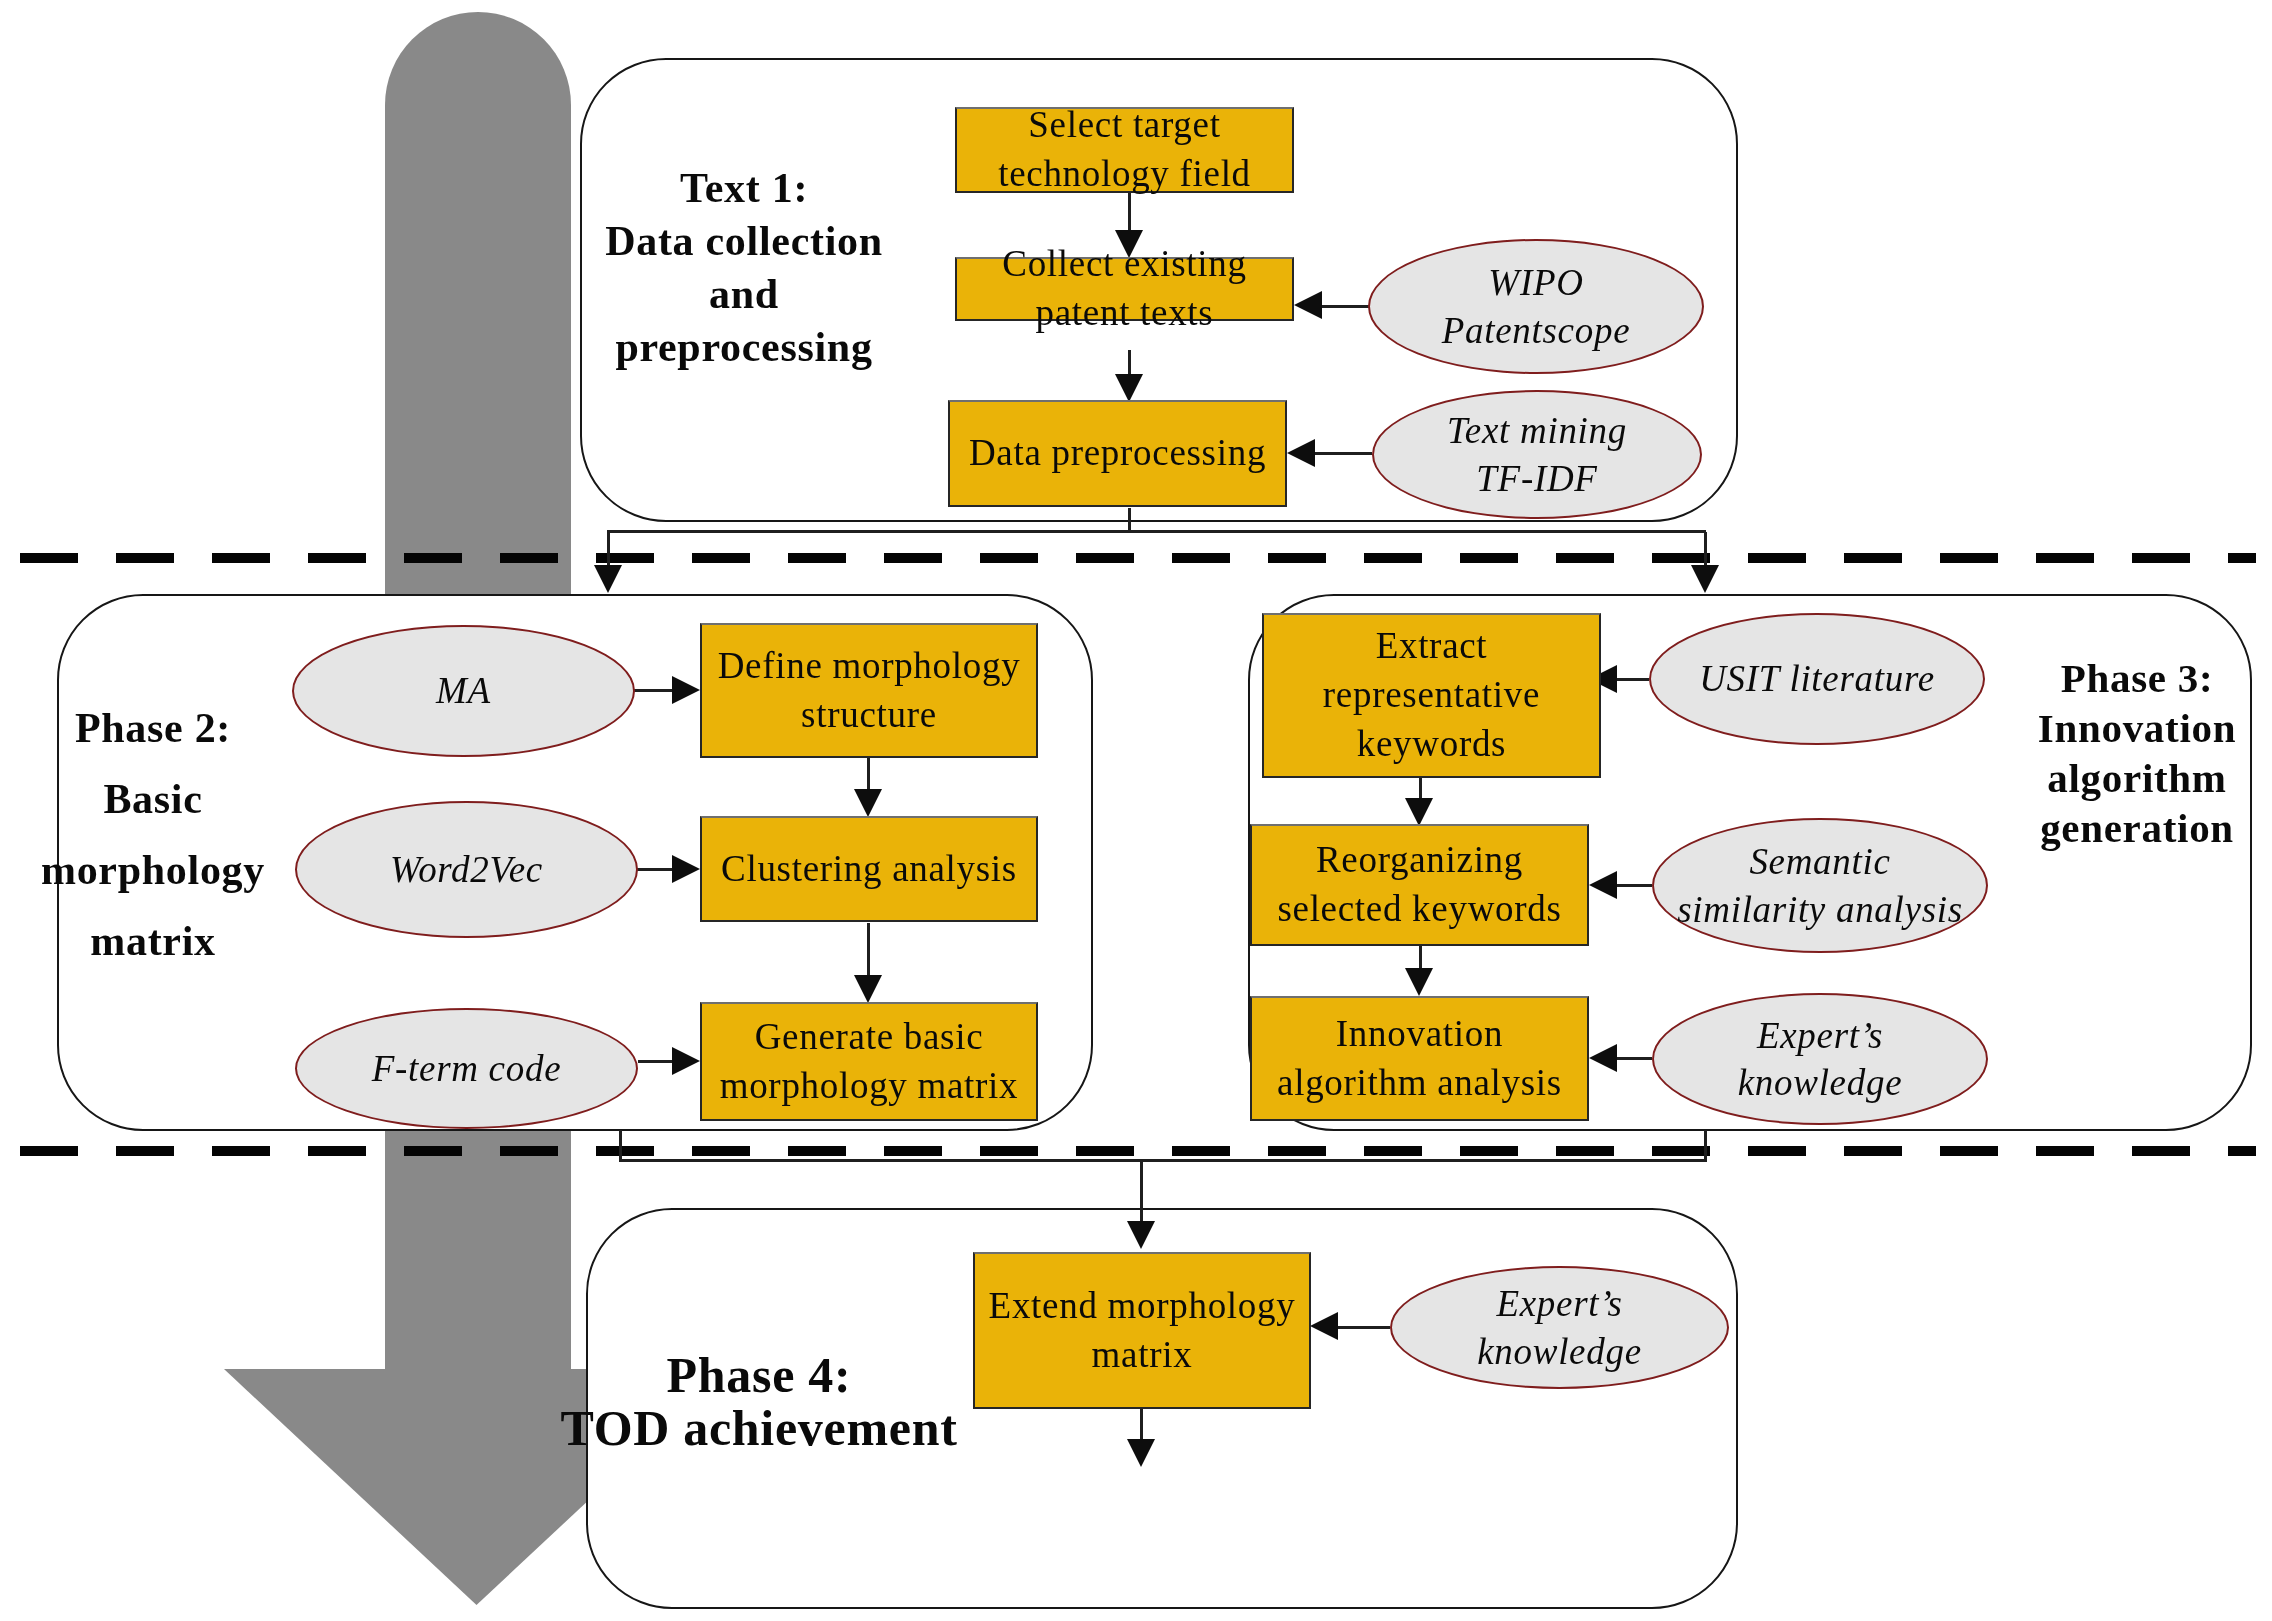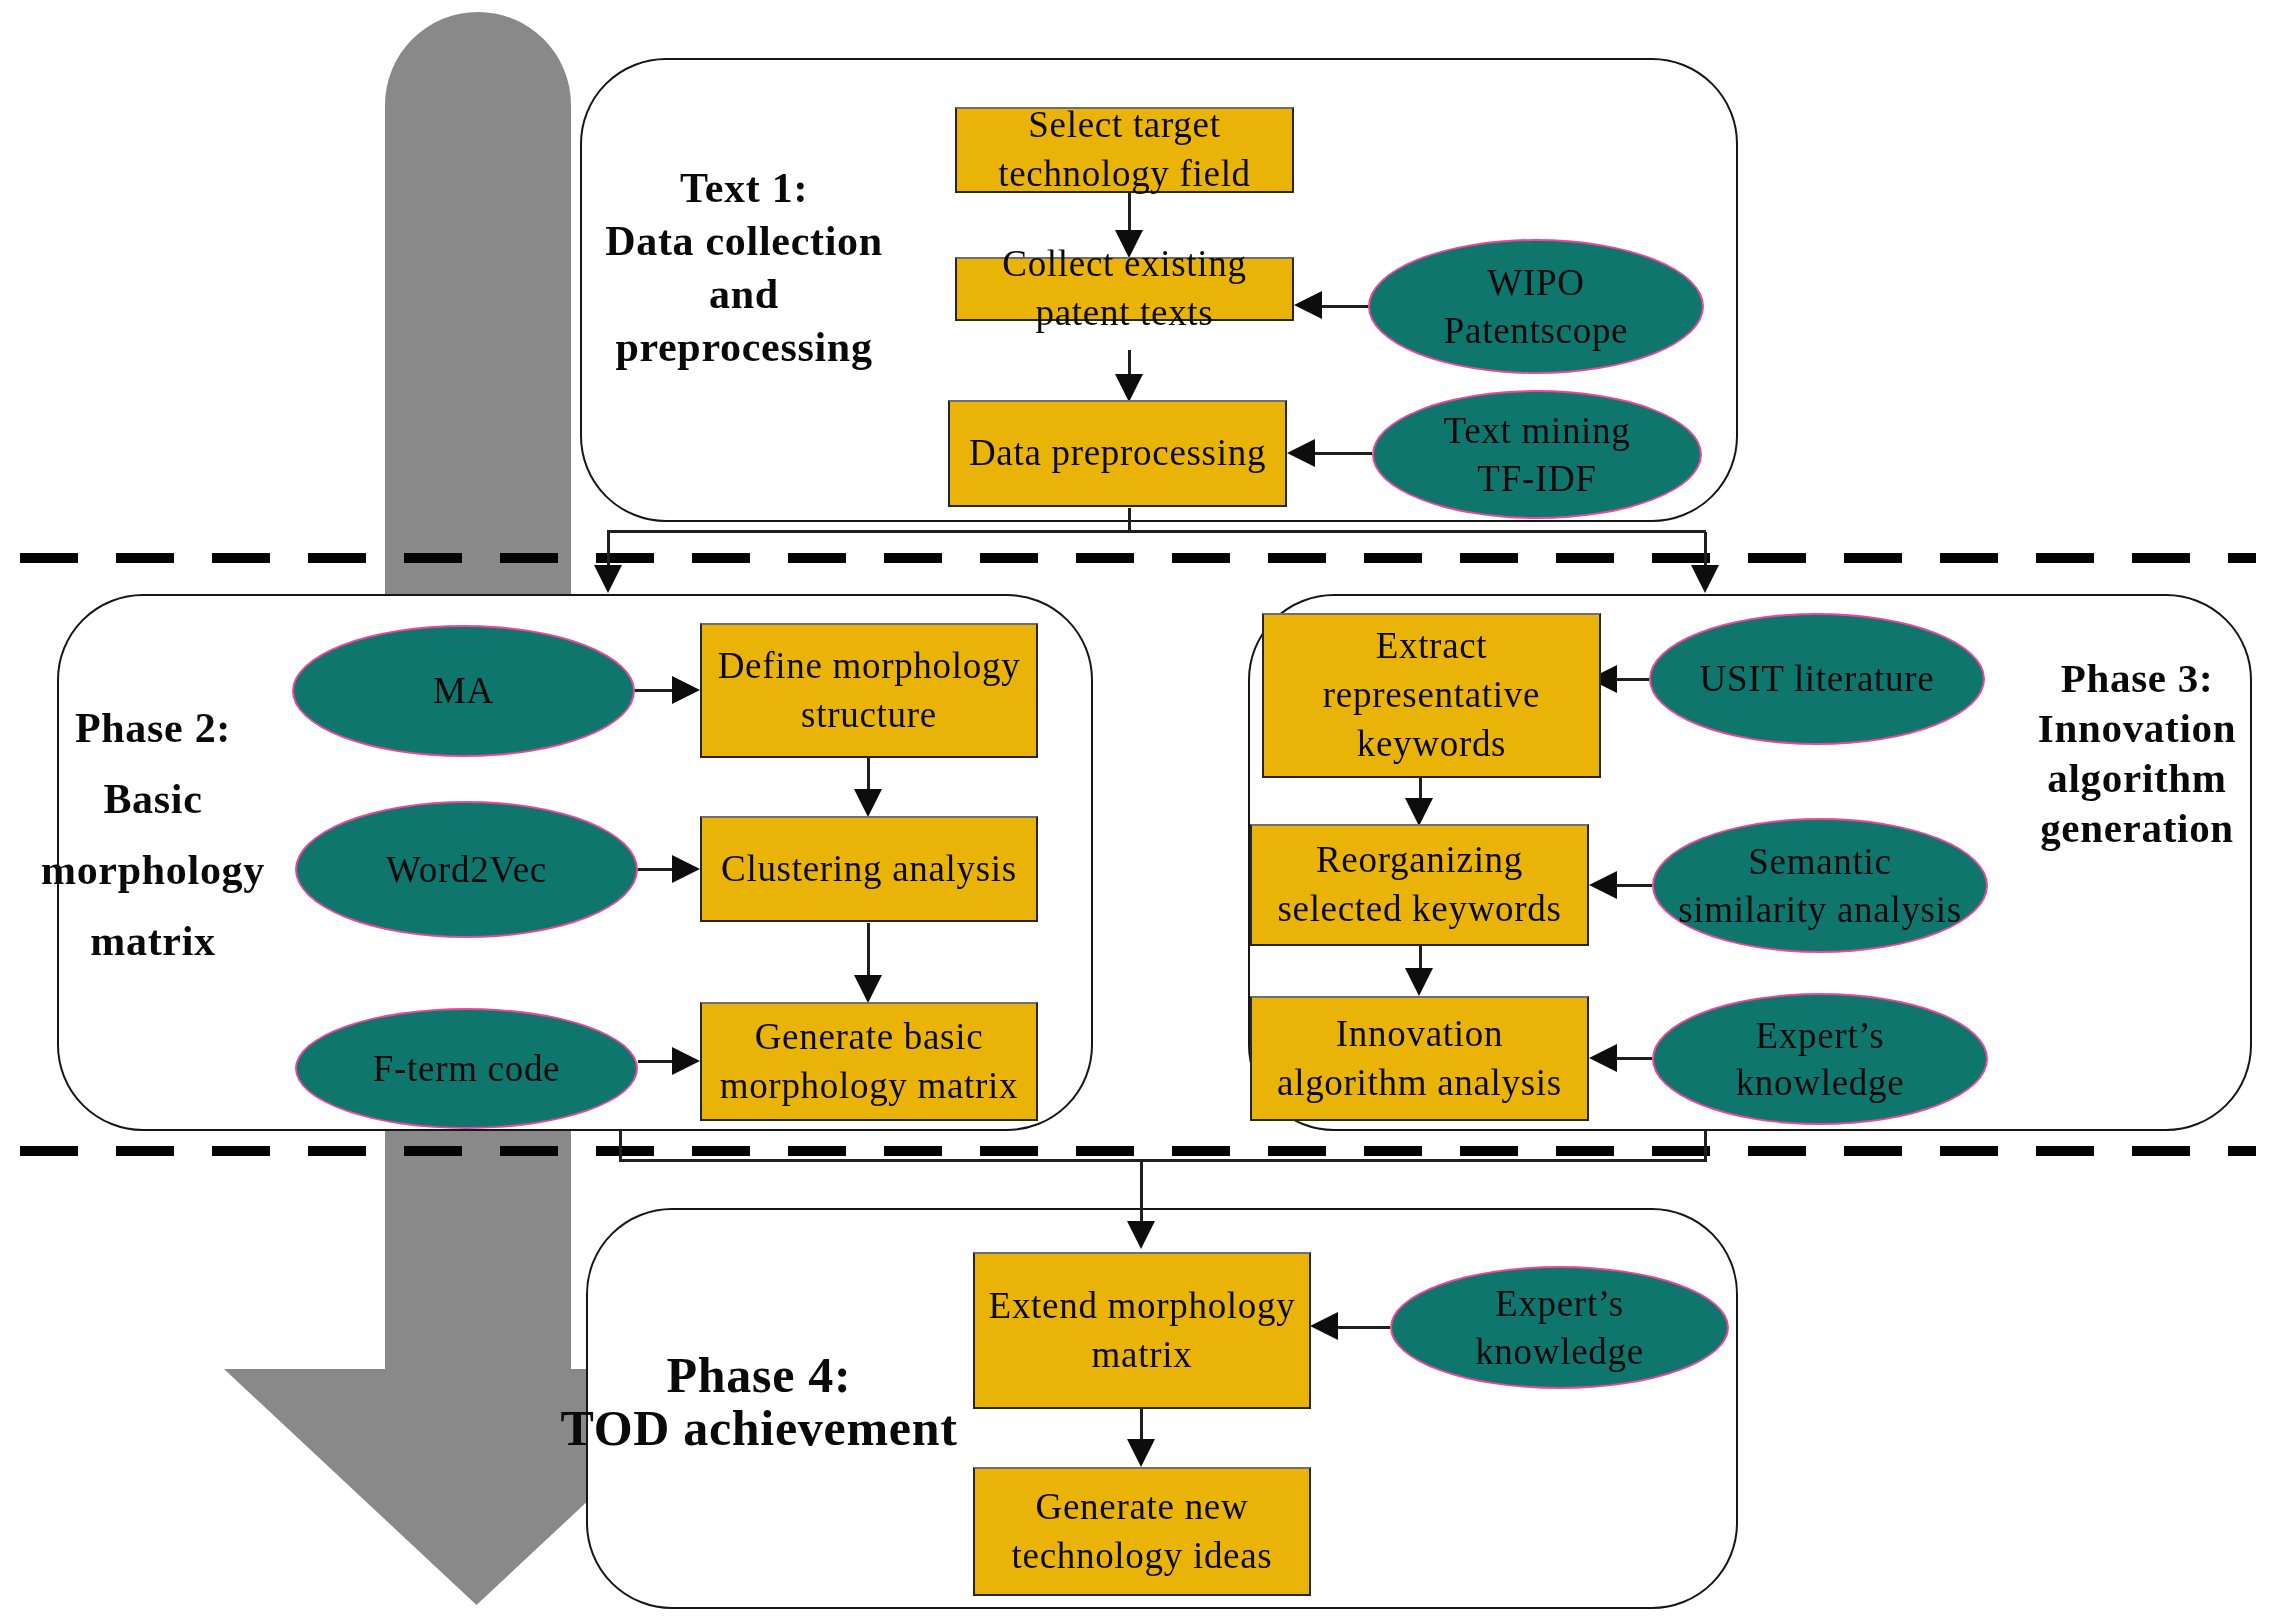--- a/index.html
+++ b/index.html
@@ -47,26 +47,26 @@
   
   .pbox{
     position:absolute;z-index:5;background:#eab308;
     border:2.6px solid #262626;border-top-color:#6f6f6f;
     box-sizing:border-box;
     display:flex;align-items:center;justify-content:center;
     text-align:center;white-space:pre-line;
     font-size:37px;line-height:1.32;letter-spacing:0.7px;
   }
   .pell{
-    position:absolute;z-index:5;background:#0f766e;
-    border:2px solid #ec4899;border-radius:50%;
+    position:absolute;z-index:5;background:#e5e5e5;
+    border:2px solid #7f1d1d;border-radius:50%;
     box-sizing:border-box;
     display:flex;align-items:center;justify-content:center;
     text-align:center;white-space:pre-line;
-    font-size:37px;line-height:1.28;letter-spacing:0.7px;
+    font-size:37px;line-height:1.28;letter-spacing:0.7px;font-style:italic;
   }
   .ptitle{
     position:absolute;z-index:5;
     font-weight:bold;text-align:center;white-space:pre-line;
     letter-spacing:0.7px;
   }
 </style>
 </head>
 <body>
 
@@ -178,22 +178,20 @@
   <div class="vl" style="left:1704px;top:1130px;height:30px;"></div>
   <div class="hl" style="left:619px;top:1159px;width:1088px;"></div>
   <div class="vl" style="left:1140px;top:1161px;height:62px;"></div>
   <div class="ahd" style="left:1127px;top:1221px;"></div>
 
   <div class="ptitle" style="left:528px;top:1349px;width:462px;font-size:50px;line-height:53px;">Phase 4:
 TOD achievement</div>
 
   <div class="pbox" style="left:973px;top:1252px;width:338px;height:157px;">Extend morphology
 matrix</div>
-  <div class="pbox" style="left:973px;top:1467px;width:338px;height:129px;">Generate new
-technology ideas</div>
 
   <div class="pell" style="left:1390px;top:1266px;width:339px;height:123px;">Expert’s
 knowledge</div>
 
   <div class="ahl" style="left:1310px;top:1312px;"></div>
   <div class="hl" style="left:1338px;top:1326px;width:52px;"></div>
   <div class="vl" style="left:1140px;top:1409px;height:32px;"></div>
   <div class="ahd" style="left:1127px;top:1439px;"></div>
 
 </div>

